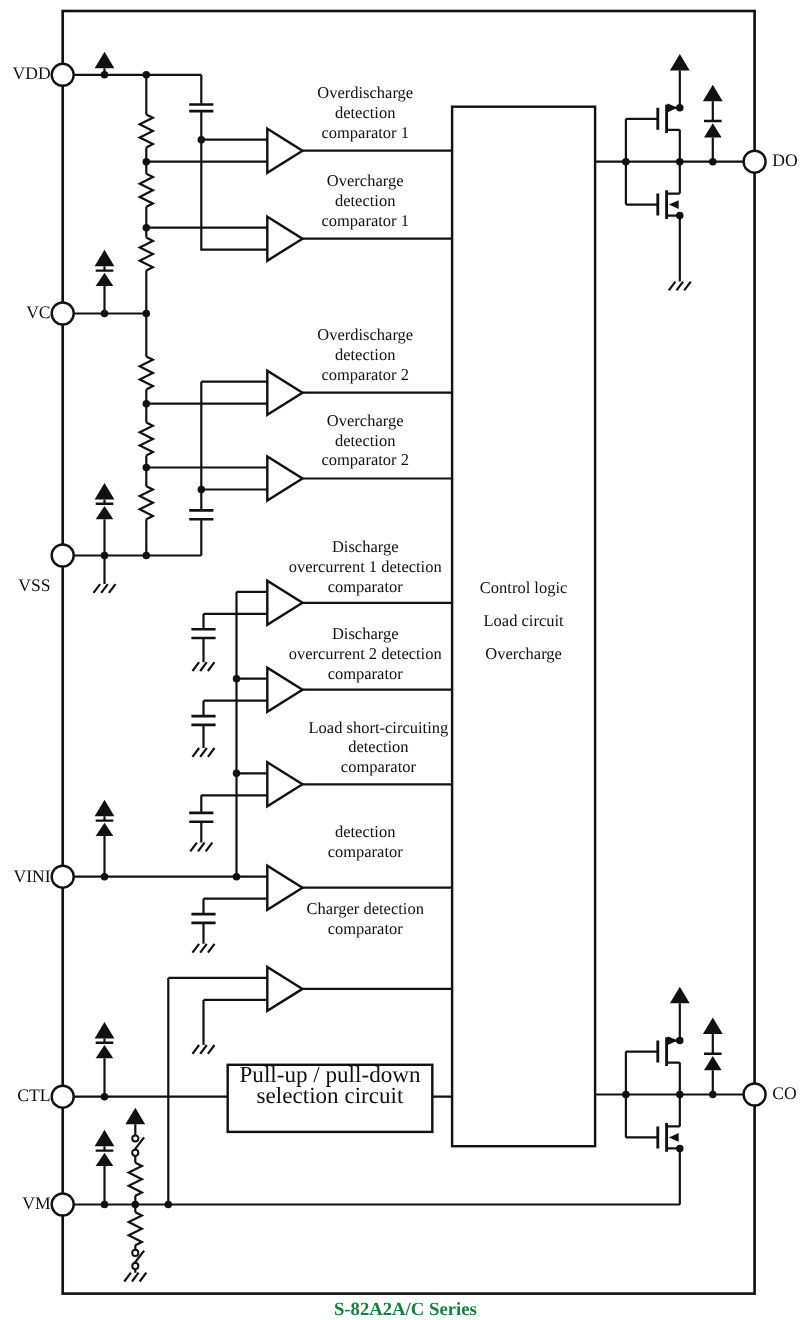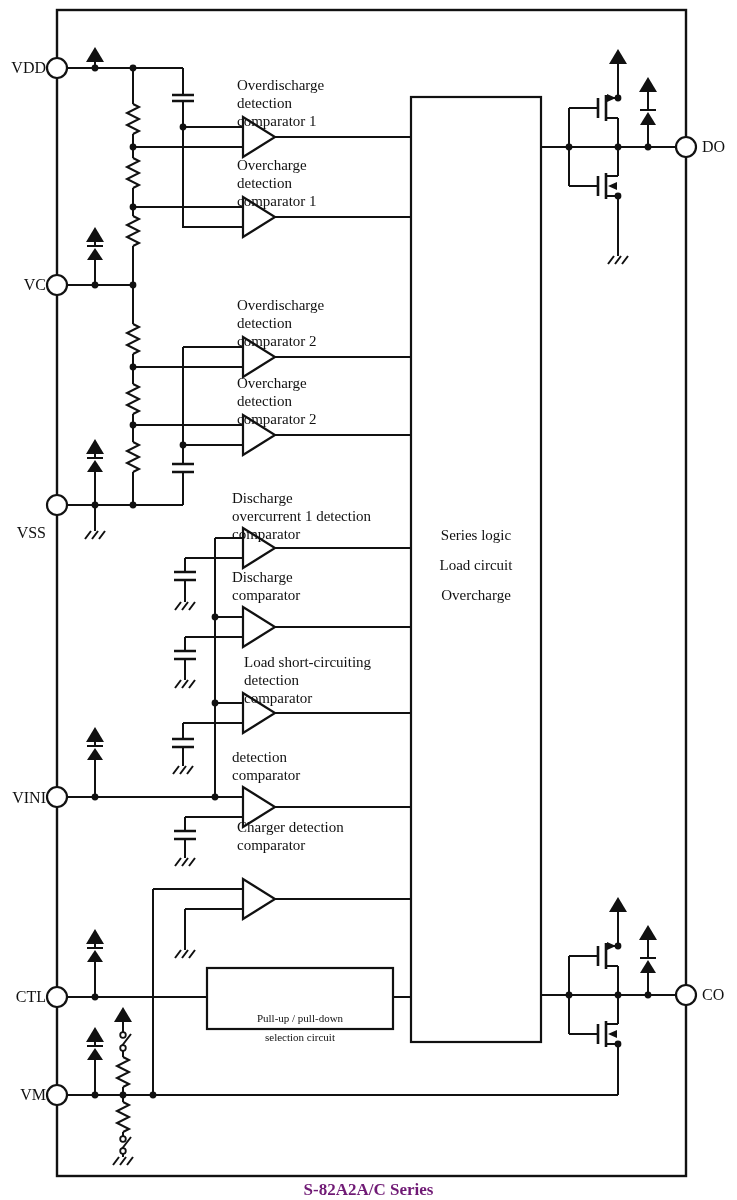--- a/index.html
+++ b/index.html
@@ -1,29 +1,29 @@
 <!DOCTYPE html>
 <html><head>
 <meta charset="utf-8">
 <style>
   html,body{margin:0;padding:0;background:#ffffff;}
   #stage{position:relative;width:737px;height:1200px;background:#ffffff;overflow:hidden;
          font-family:Liberation Serif, serif;color:#111;}
   #schematic{position:absolute;left:0;top:0;}
-  .lbl{position:absolute;text-align:left;font-size:15px;line-height:18px;color:#111;}
+  .lbl{position:absolute;text-align:center;font-size:15px;line-height:18px;color:#111;}
   .pin-lbl{position:absolute;font-size:16px;line-height:18px;color:#111;}
   .pin-left{left:0;width:46px;text-align:right;}
   .pin-right{left:702px;width:60px;text-align:left;}
   .block-lbl{position:absolute;left:411px;width:130px;text-align:center;
              font-size:15px;line-height:30px;color:#111;}
   .pullup-lbl{position:absolute;left:207px;top:968px;width:186px;height:79px;
-              display:flex;flex-direction:column;align-items:center;justify-content:flex-end;
-              font-size:11px;line-height:19px;text-align:center;color:#111;}
+              display:flex;flex-direction:column;align-items:center;justify-content:flex-start;
+              font-size:21px;line-height:19px;text-align:center;color:#111;}
   .title{position:absolute;left:0;top:1180px;width:737px;text-align:center;
-         font-size:17px;font-weight:bold;color:#701a75;}
+         font-size:17px;font-weight:bold;color:#15803d;}
 </style>
 </head>
 <body>
 
 <div id="stage">
 
 <svg id="schematic" width="737" height="1200" viewBox="0 0 737 1200">
 
   <g fill="none" stroke="#111" stroke-width="2.4">
     <rect x="57" y="10" width="629" height="1166"></rect>
@@ -240,38 +240,39 @@
   <div>detection</div>
   <div>comparator 2</div>
 </div>
 <div class="lbl" style="left:232px;top:489px;width:200px">
   <div>Discharge</div>
   <div>overcurrent 1 detection</div>
   <div>comparator</div>
 </div>
 <div class="lbl" style="left:232px;top:568px;width:200px">
   <div>Discharge</div>
+  <div>overcurrent 2 detection</div>
   <div>comparator</div>
 </div>
 <div class="lbl" style="left:244px;top:653px;width:200px">
   <div>Load short-circuiting</div>
   <div>detection</div>
   <div>comparator</div>
 </div>
 <div class="lbl" style="left:232px;top:748px;width:200px">
   <div>detection</div>
   <div>comparator</div>
 </div>
 <div class="lbl" style="left:237px;top:818px;width:190px">
   <div>Charger detection</div>
   <div>comparator</div>
 </div>
 
 <div class="block-lbl" style="top:520px">
-  <div>Series logic</div>
+  <div>Control logic</div>
   <div>Load circuit</div>
   <div>Overcharge</div>
 </div>
 
 <div class="pullup-lbl">
   <div>Pull-up / pull-down</div>
   <div>selection circuit</div>
 </div>
 
 <div class="title">S-82A2A/C Series</div>

